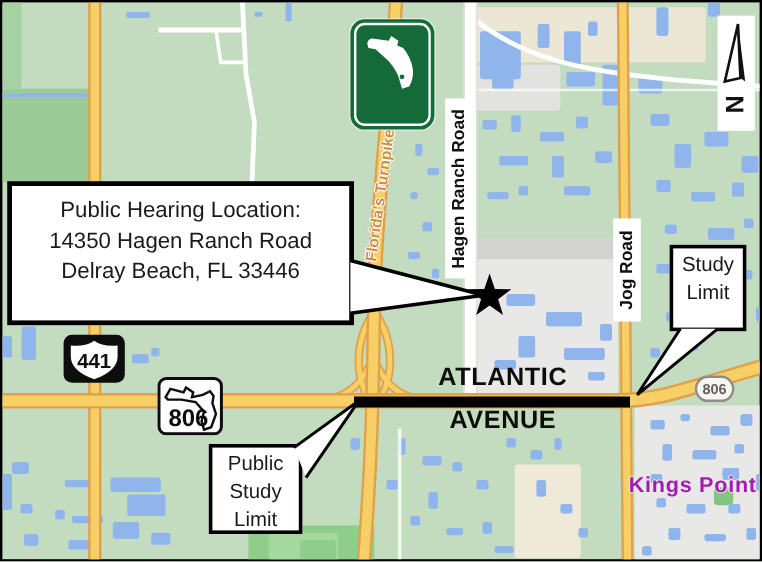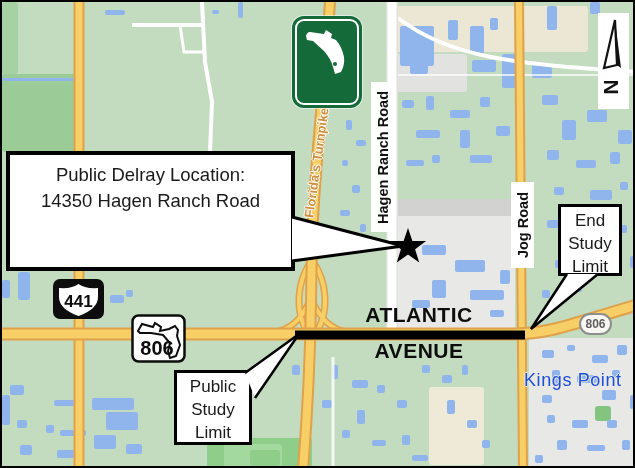--- a/index.html
+++ b/index.html
@@ -32,21 +32,21 @@
       font-size:14.5px;font-weight:600;color:#111;white-space:nowrap;}
   #hagen-band{left:369px;top:80px;width:24px;height:150px;}
   #jog-band{left:509px;top:180px;width:23px;height:86px;}
 
   #turnpike-label{left:300px;top:95px;width:28px;height:132px;transform:rotate(8deg);
       display:flex;align-items:center;justify-content:center;}
   #turnpike-label span{display:inline-block;writing-mode:vertical-rl;transform:rotate(180deg);
       font-size:13px;font-weight:700;color:#cf8f3e;white-space:nowrap;
       text-shadow:-1px 0 0 #fff,1px 0 0 #fff,0 -1px 0 #fff,0 1px 0 #fff;}
 
-  #kings-point{left:522px;top:368px;font-size:18px;color:#1d4ed8;font-weight:400;
+  #kings-point{left:522px;top:392px;font-size:18px;color:#a21caf;font-weight:700;
       letter-spacing:.6px;text-shadow:-1px 0 0 #e8e8e6,1px 0 0 #e8e8e6,0 1px 0 #e8e8e6,0 -1px 0 #e8e8e6;}
 
   
   #turnpike-sign{left:293px;top:17px;width:64px;height:86px;background:#156a39;
       border:2.5px solid #fff;border-radius:9px;
       box-shadow:0 0 0 3px #156a39,0 0 0 4px rgba(255,255,255,.55);
       display:flex;flex-direction:column;align-items:center;padding-top:5px;}
   #turnpike-sign .sign-text{color:#fff;font-weight:700;font-size:10px;line-height:11.5px;
       letter-spacing:.1px;text-align:center;}
 
@@ -269,30 +269,30 @@
       <path d="M6,55 L17,7 L19,52 Z" fill="#fff" stroke="#111" stroke-width="2.2"></path>
       <path d="M17,7 L23,55 L19,52 Z" fill="#111"></path>
     </svg>
     <div id="north-n">N</div>
   </div>
 
   <div id="atlantic-1">ATLANTIC</div>
   <div id="atlantic-2">AVENUE</div>
 
   <div class="callout-box" id="hearing-box">
-    <div>Public Delray Location:</div>
+    <div>Public Hearing Location:</div>
     <div>14350 Hagen Ranch Road</div>
+    <div>Delray Beach, FL 33446</div>
   </div>
   <div class="callout-box limit-box" id="begin-box">
     <div>Public</div>
     <div>Study</div>
     <div>Limit</div>
   </div>
   <div class="callout-box limit-box" id="end-box">
-    <div>End</div>
     <div>Study</div>
     <div>Limit</div>
   </div>
 
   <svg class="layer" width="635" height="468">
     <path d="M290,215 L401,244 L290,259" fill="#fff" stroke="#000" stroke-width="3"></path>
     <path d="M243,371 L297,332 L253,396" fill="#fff" stroke="#000" stroke-width="2.5"></path>
     <path d="M565,272 L529,327 L596,272" fill="#fff" stroke="#000" stroke-width="2.5"></path>
     <polygon points="406,226 410.4,238.9 424.1,239.1 413.1,247.3 417.2,260.4 406,252.5 394.8,260.4 398.9,247.3 387.9,239.1 401.6,238.9" fill="#000"></polygon>
   </svg>

